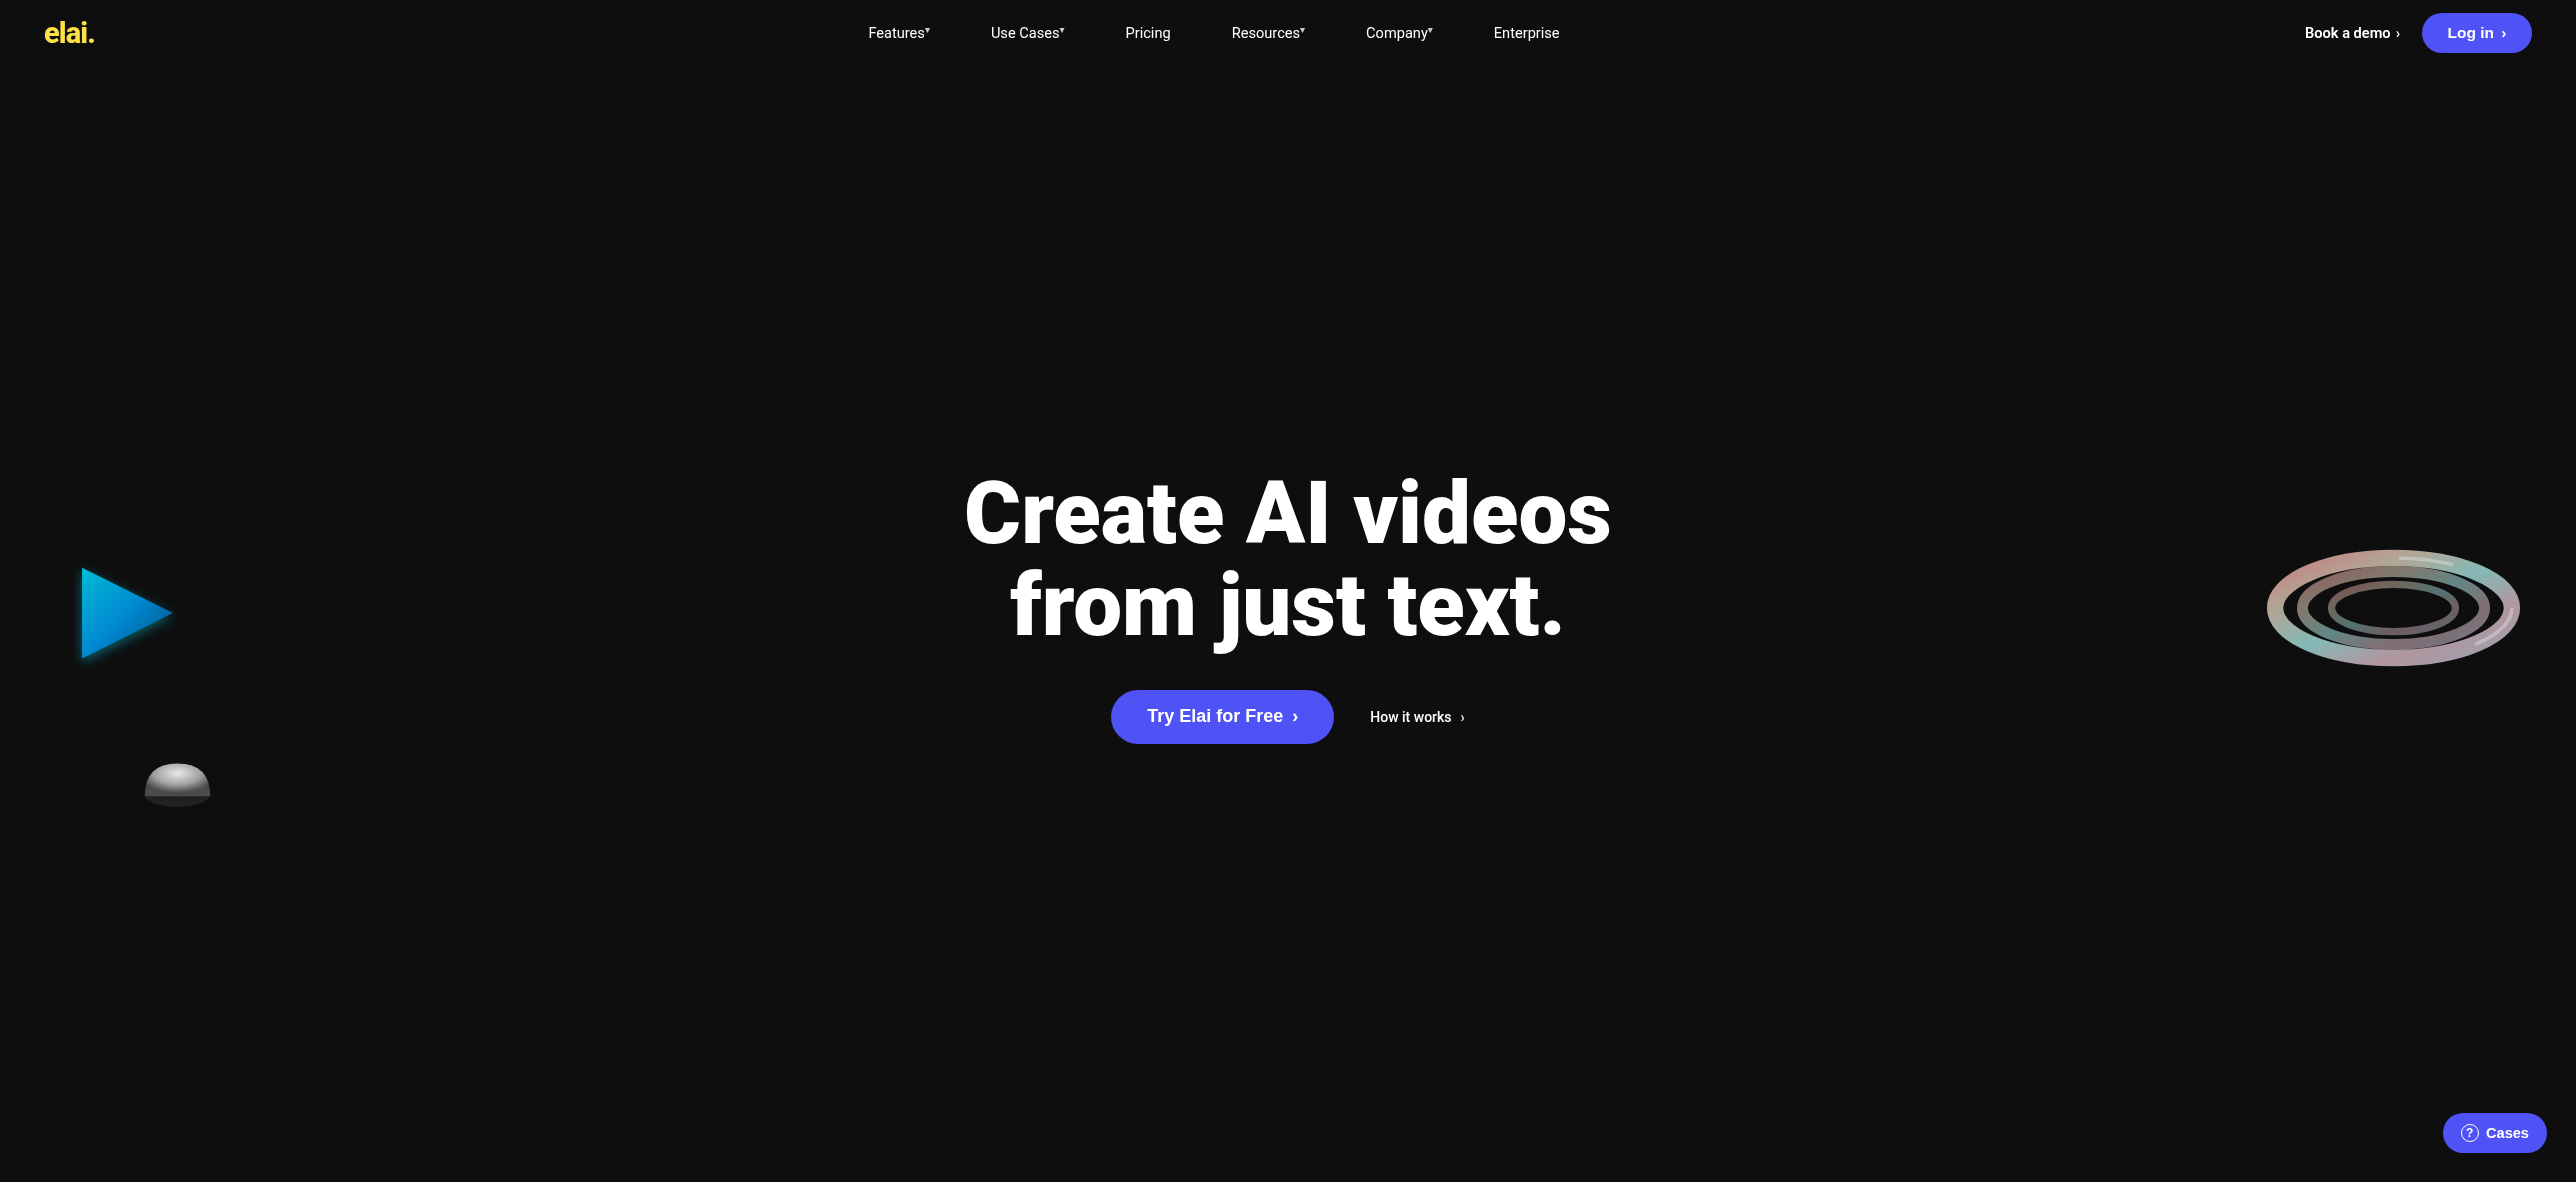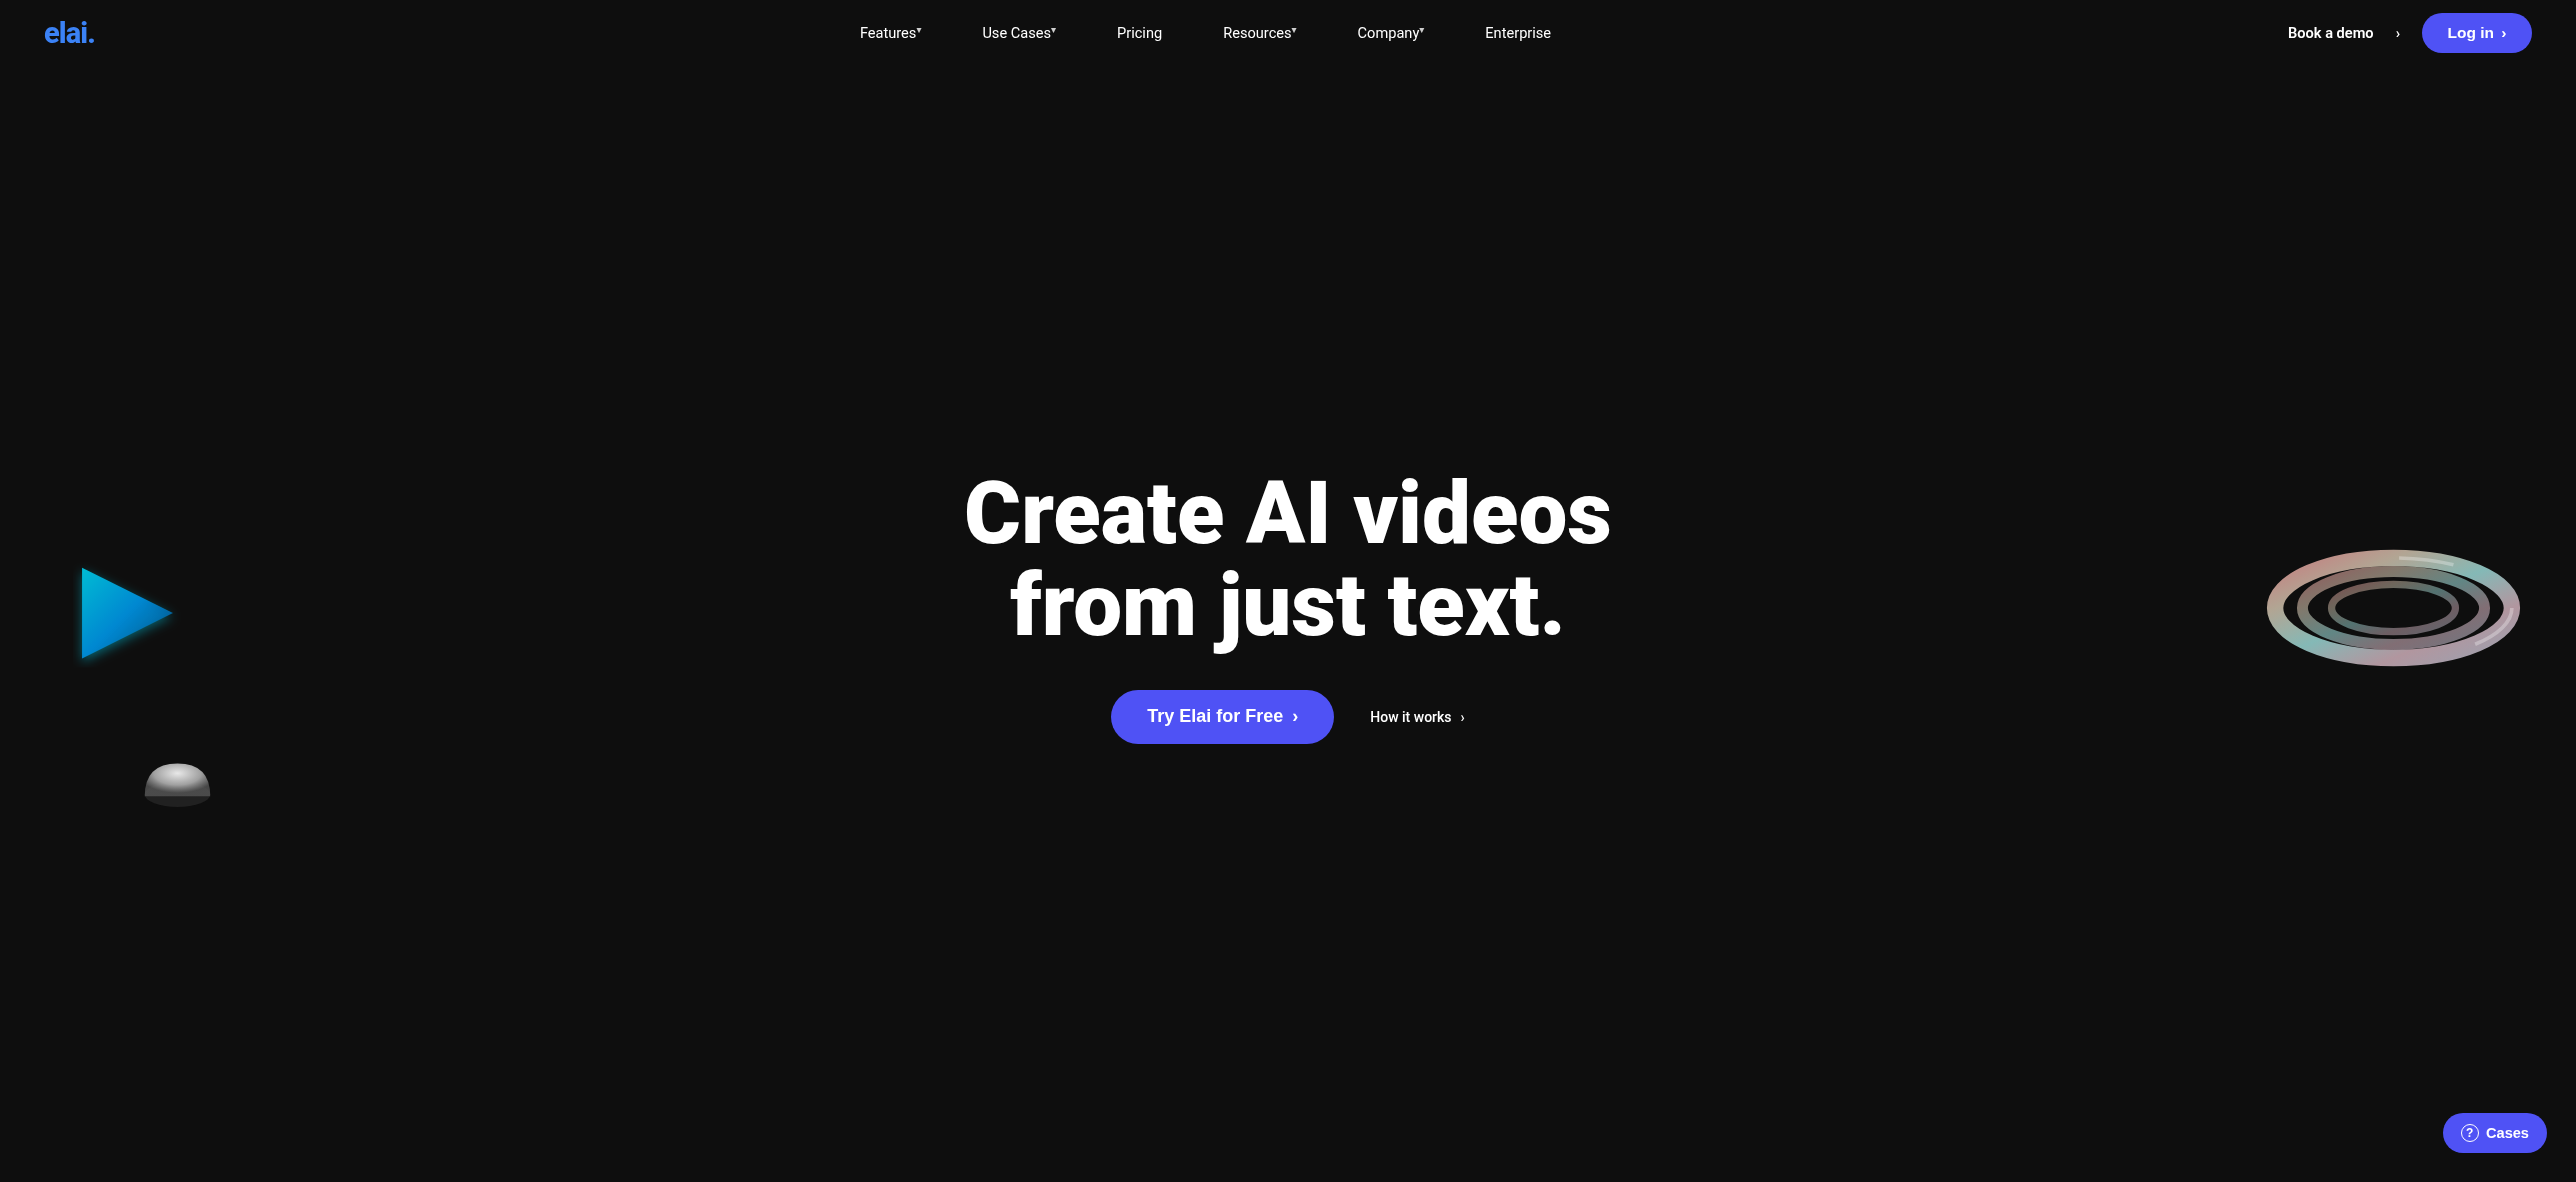--- a/index.html
+++ b/index.html
@@ -28,21 +28,21 @@
     }
 
     .nav-logo {
       font-size: 29px;
       font-weight: 800;
       color: #ffffff;
       letter-spacing: -0.9px;
     }
 
     .nav-logo span {
-      color: #3b82f6;
+      color: #fde047;
     }
 
     .nav-center {
       display: flex;
       align-items: center;
       gap: 33px;
     }
 
     .nav-item {
       display: flex;
@@ -62,21 +62,21 @@
 
     .nav-right {
       display: flex;
       align-items: center;
       gap: 22px;
     }
 
     .book-demo {
       display: flex;
       align-items: flex-start;
-      gap: 22px;
+      gap: 5px;
       font-size: 14.6px;
       font-weight: 600;
       color: #ffffff;
       cursor: pointer;
       white-space: nowrap;
     }
 
     .login-btn {
       display: flex;
       gap: 7.3px;

